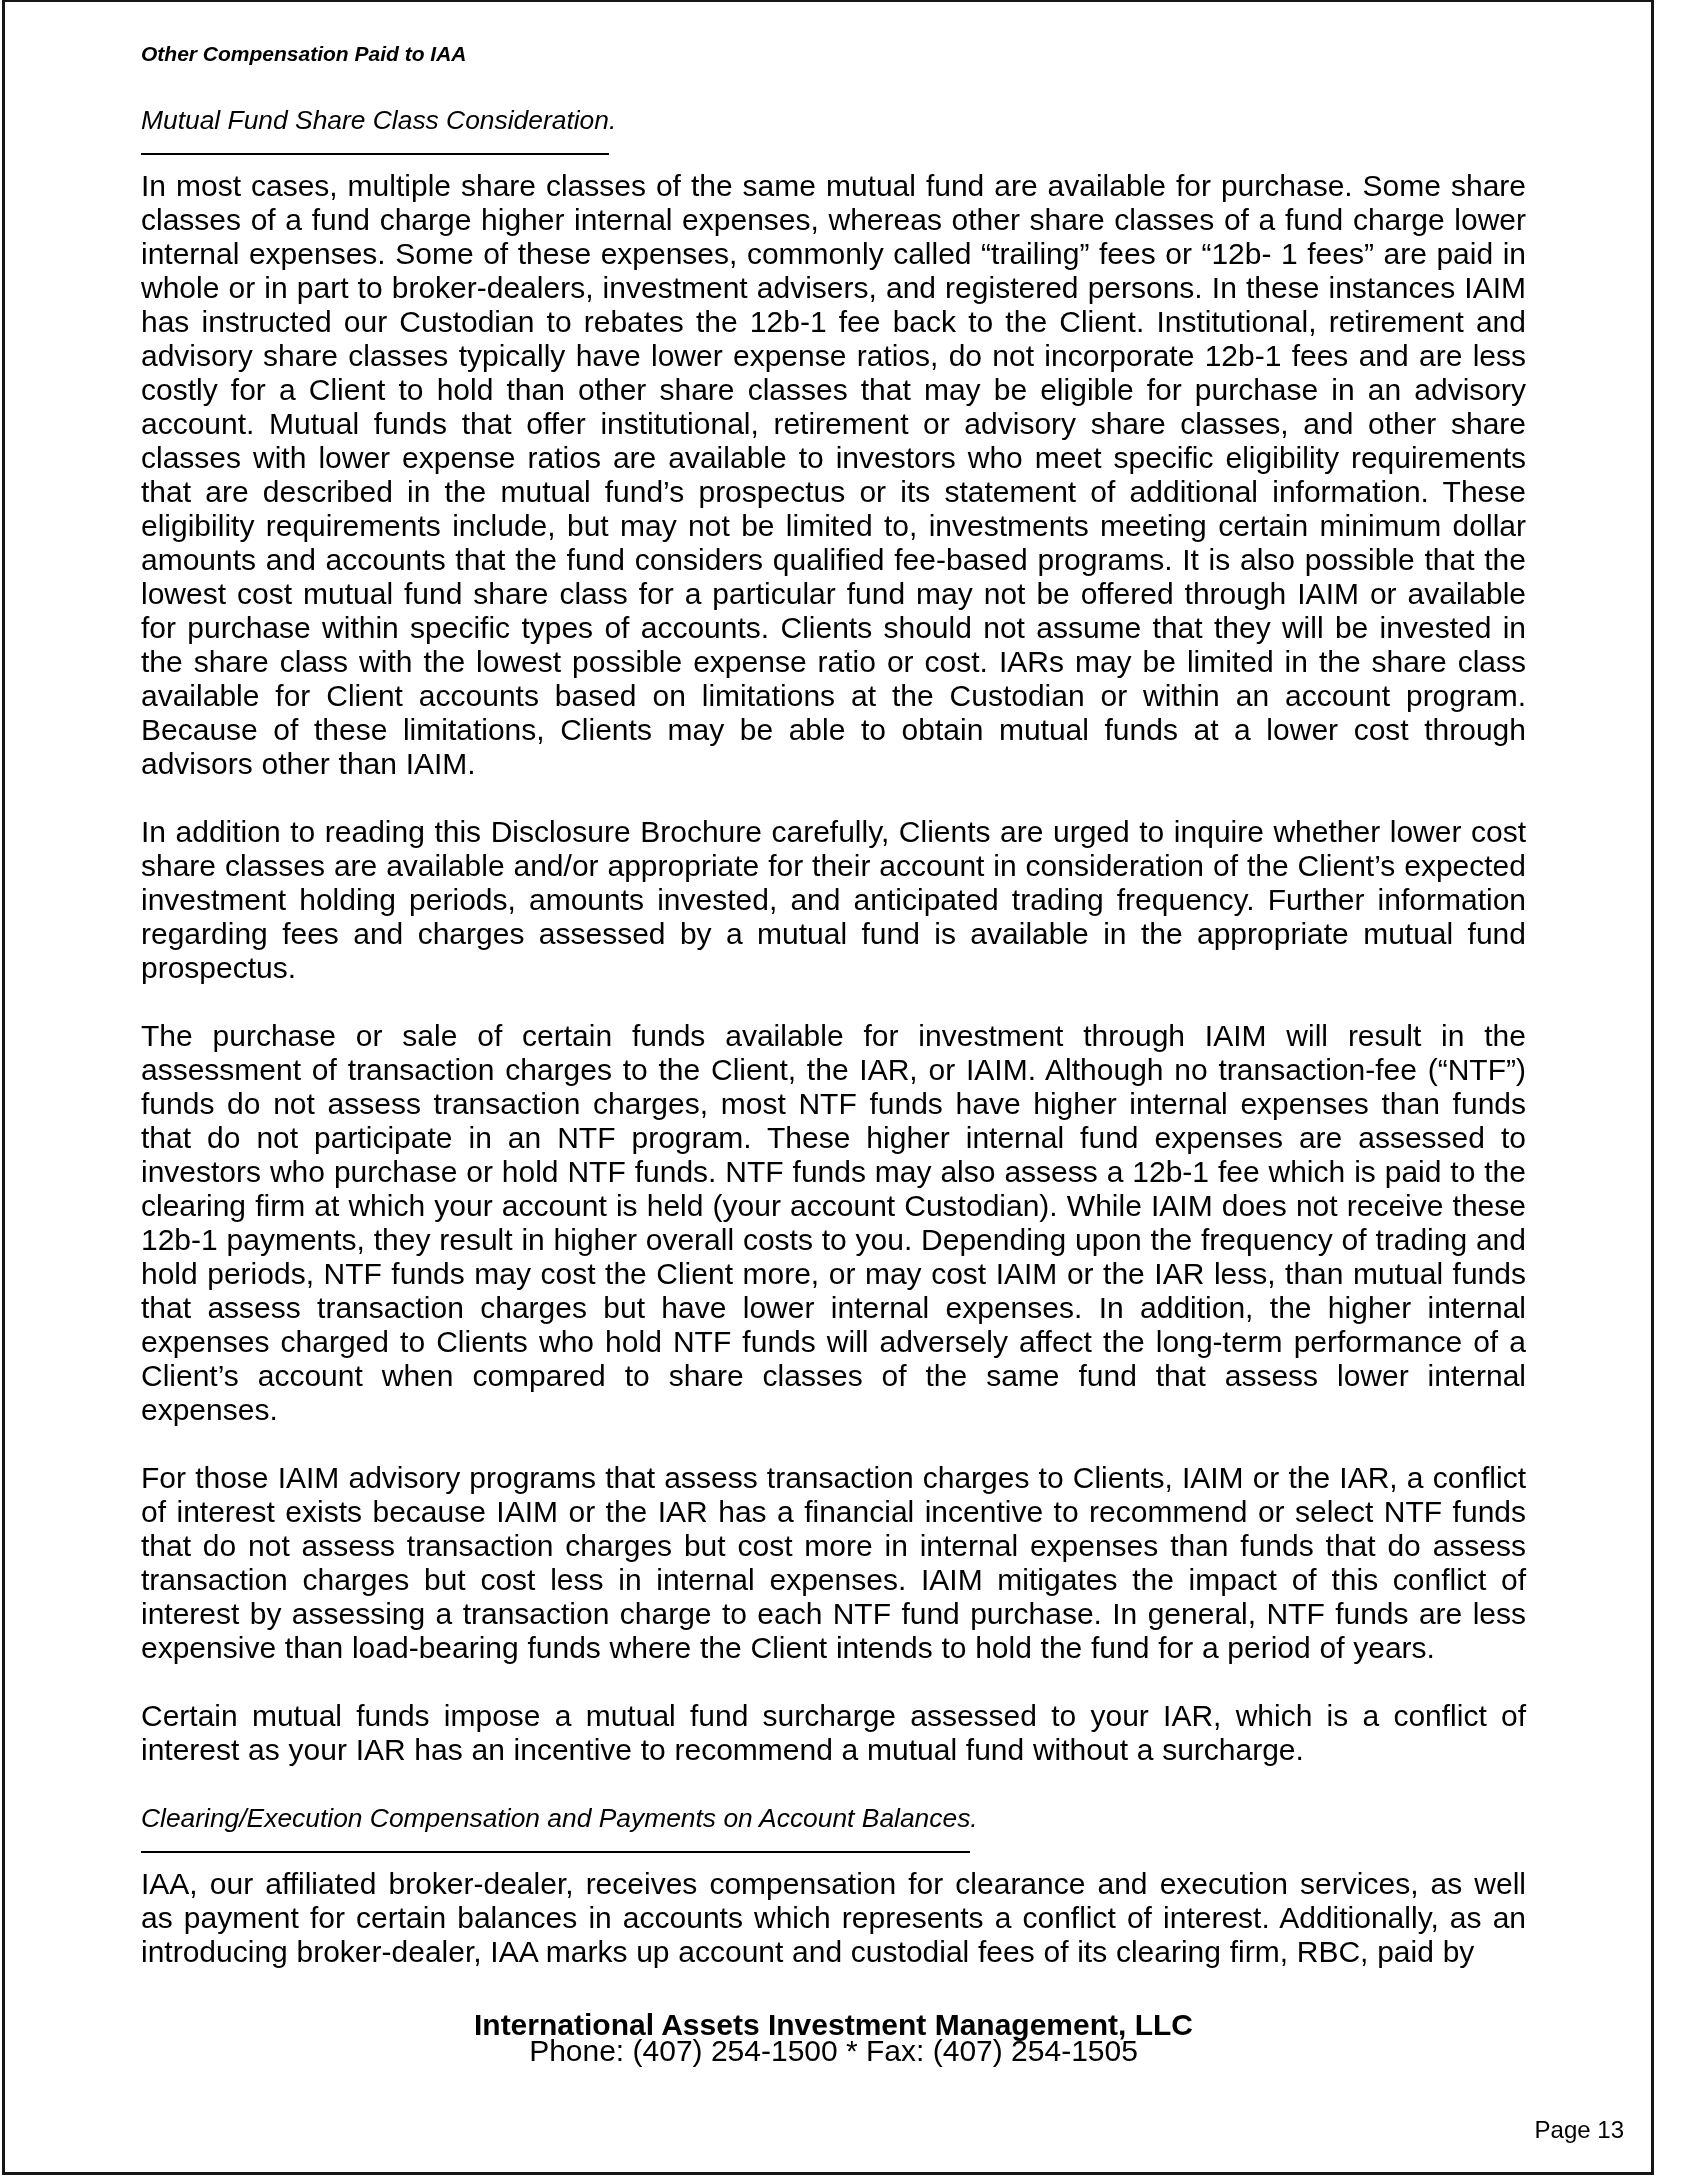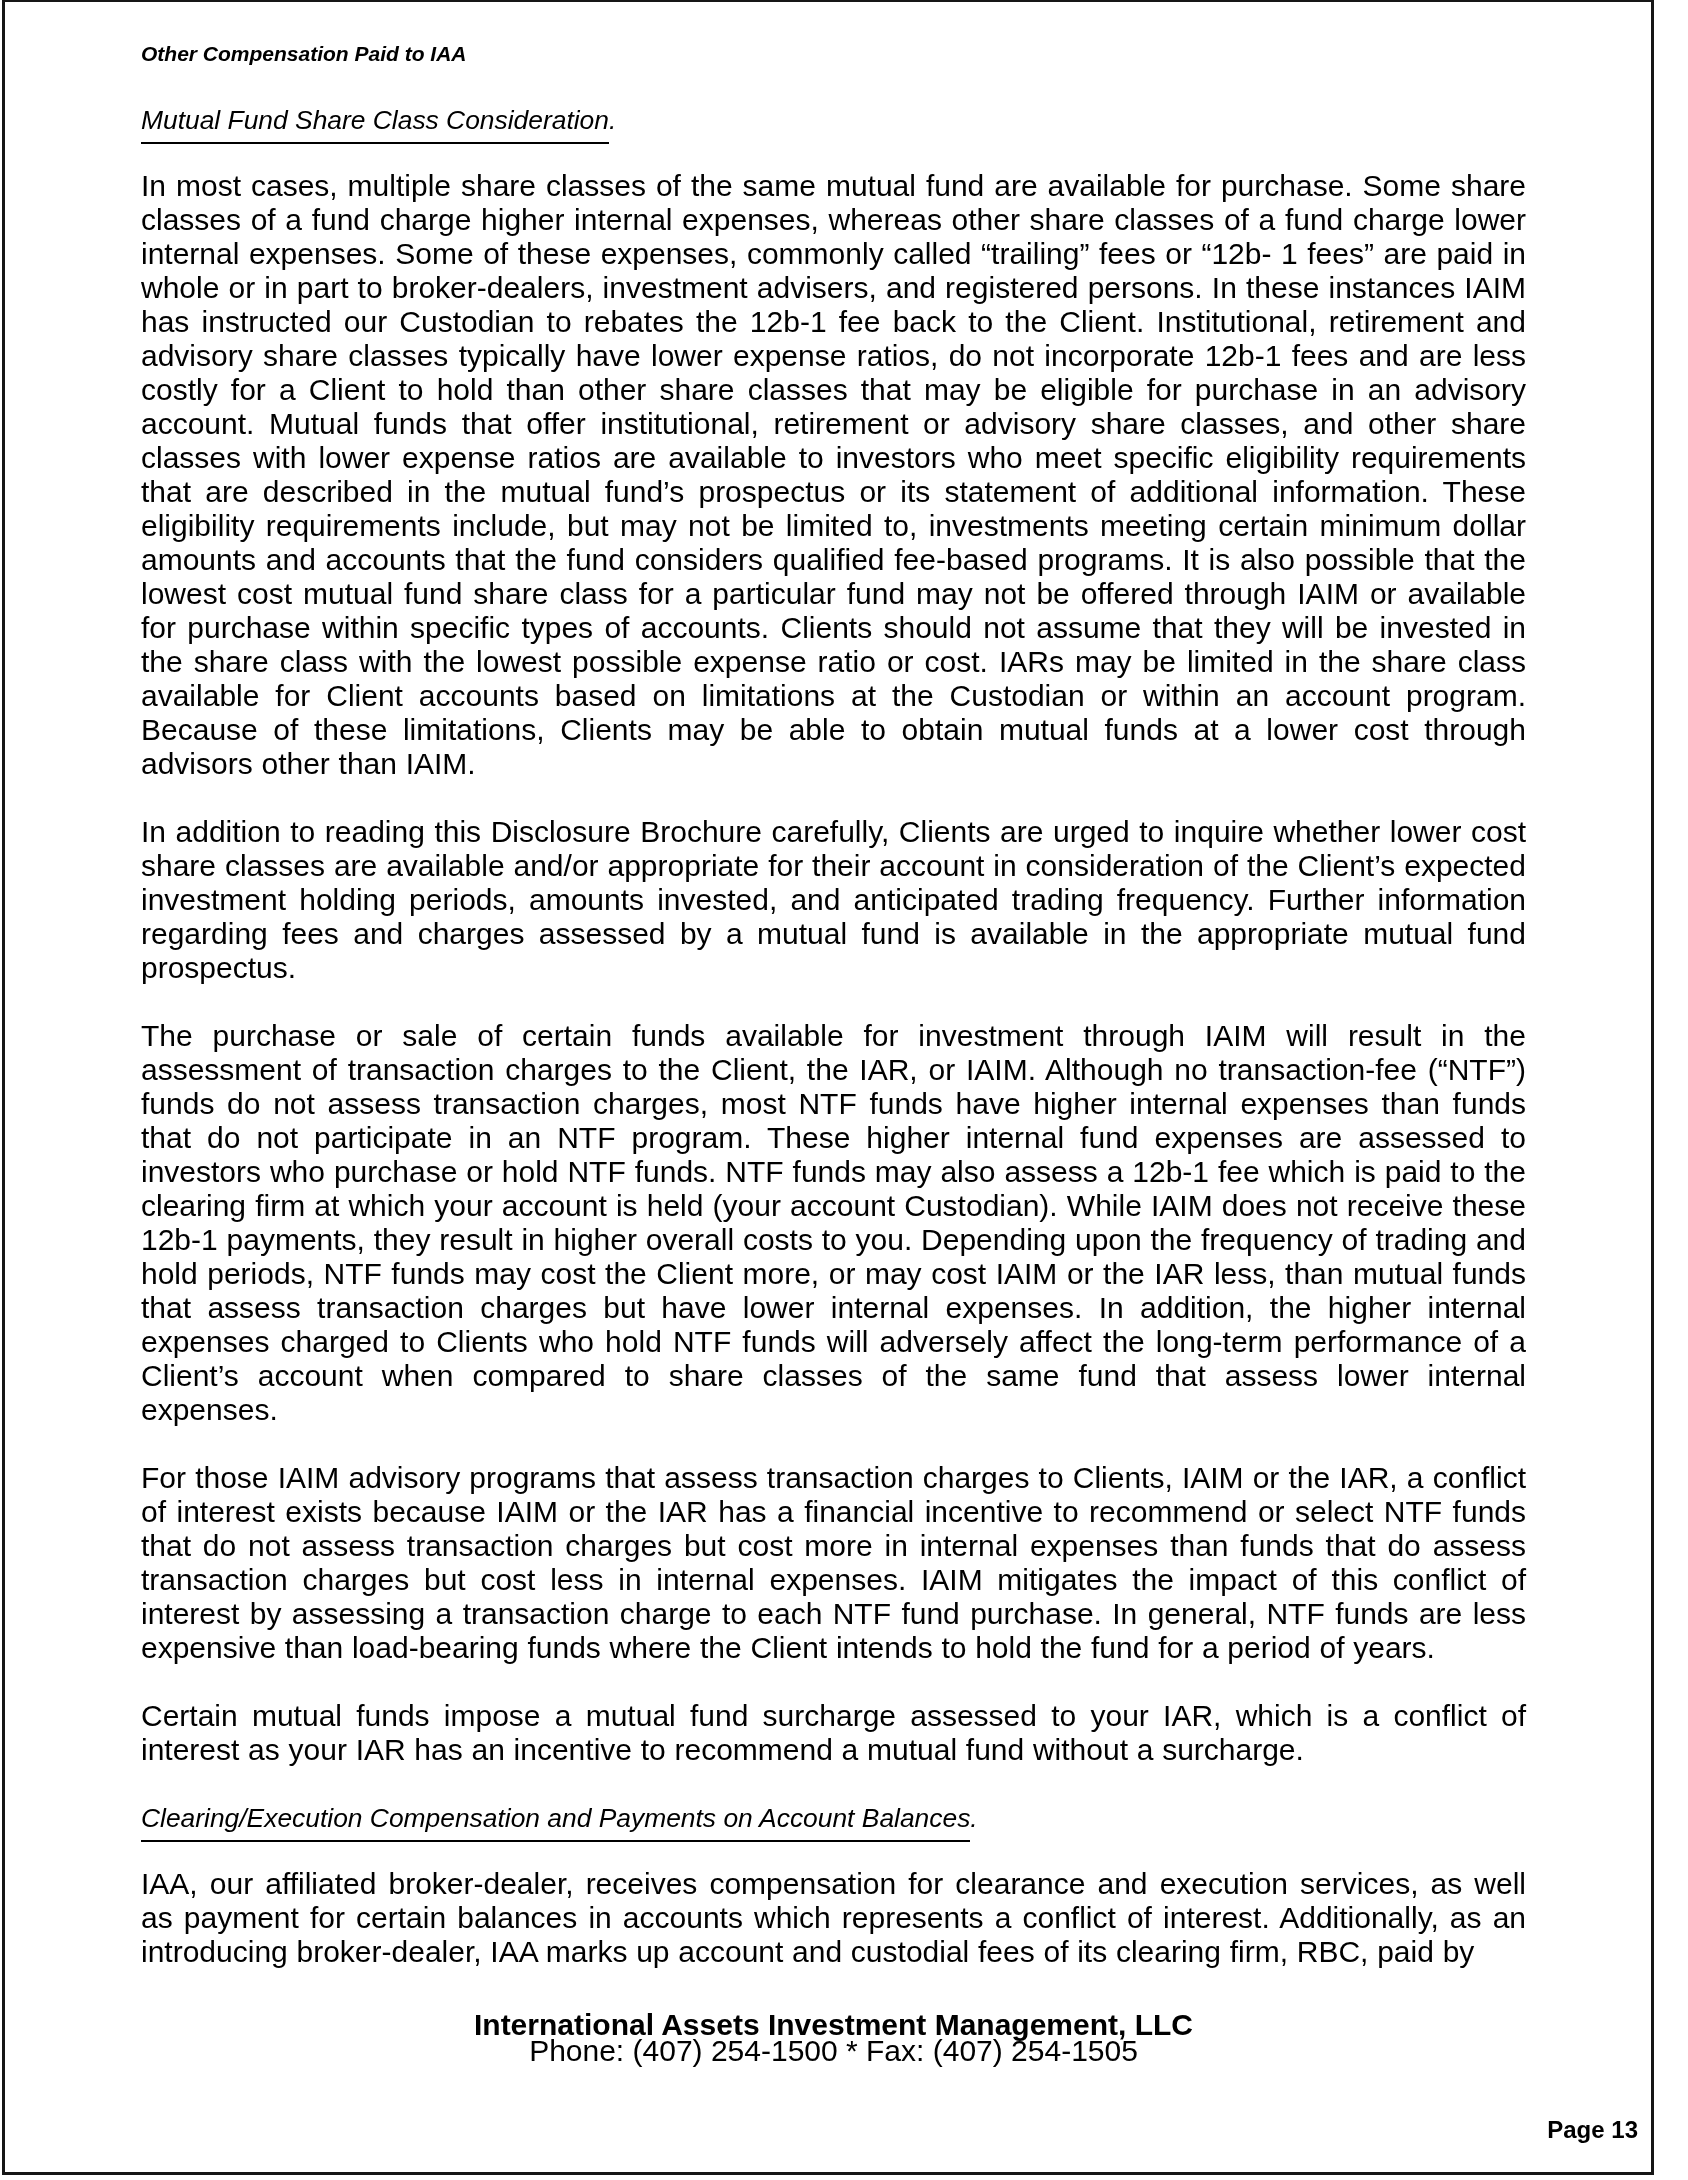--- a/index.html
+++ b/index.html
@@ -41,21 +41,21 @@
   }
   h2.doc-subheading {
     font-size: 26.4px;
     line-height: 34px;
     font-weight: normal;
     font-style: italic;
     margin: 0 0 32px 0;
   }
   h2.doc-subheading .u {
     border-bottom: 2.6px solid #000000;
-    padding-bottom: 7px;
+    padding-bottom: 18px;
     text-align: right;
   }
   p.body-para {
     font-size: 30px;
     line-height: 34px;
     margin: 0 0 34px 0;
     text-align: justify;
     letter-spacing: 0px;
     word-spacing: 0.4px;
   }
@@ -72,24 +72,24 @@
     font-weight: bold;
   }
   .footer a.site-link {
     color: #3a52b4;
     text-decoration: underline;
     cursor: pointer;
   }
   .page-number {
     position: absolute;
     top: 2116px;
-    right: 50px;
+    right: 64px;
     font-size: 24px;
     line-height: 27px;
-    font-weight: bold;
+    font-weight: normal;
   }
 </style>
 </head>
 <body>
 
 <div class="page-border"></div>
 
 <div class="content">
 
   <h1 class="doc-title">Other Compensation Paid to IAA</h1>

